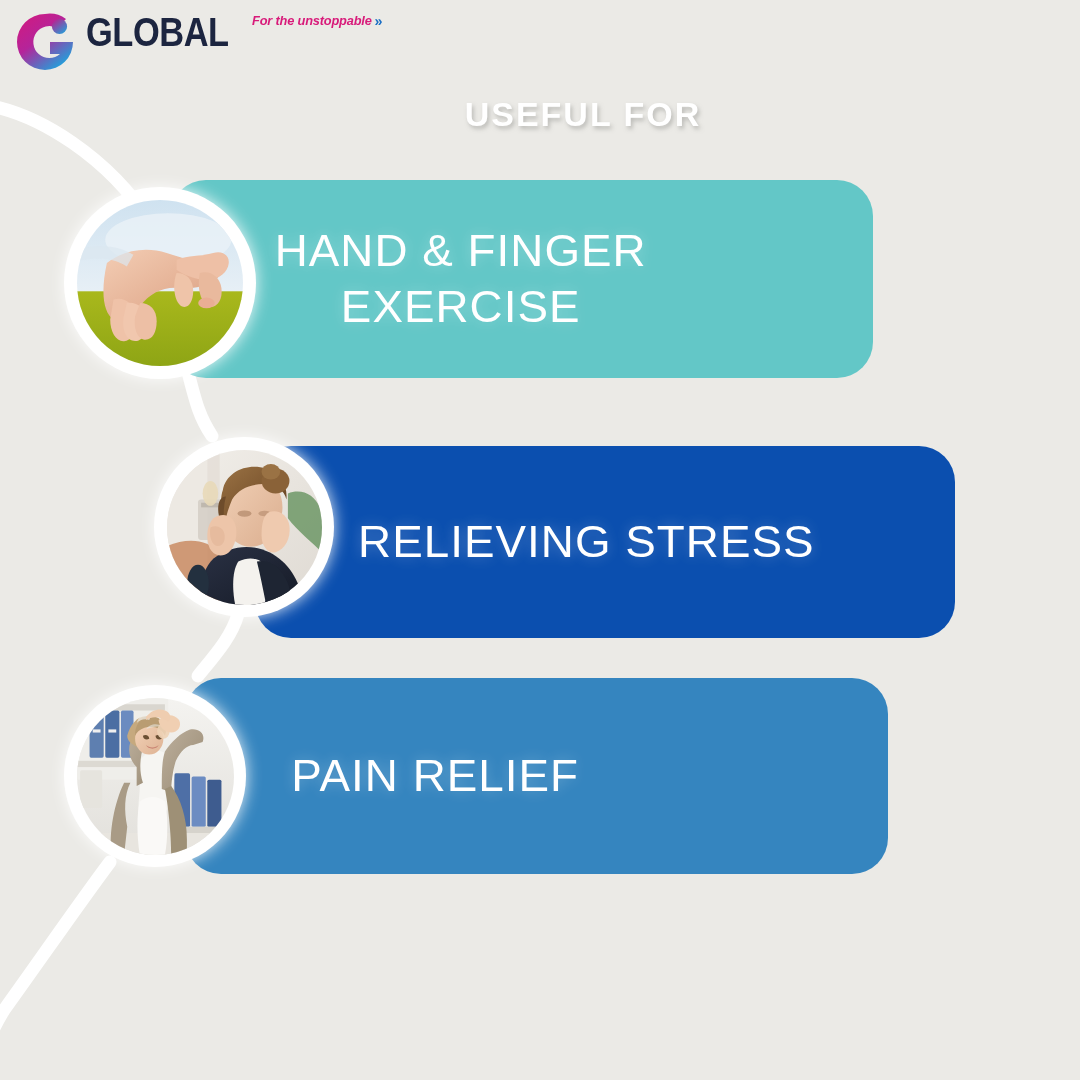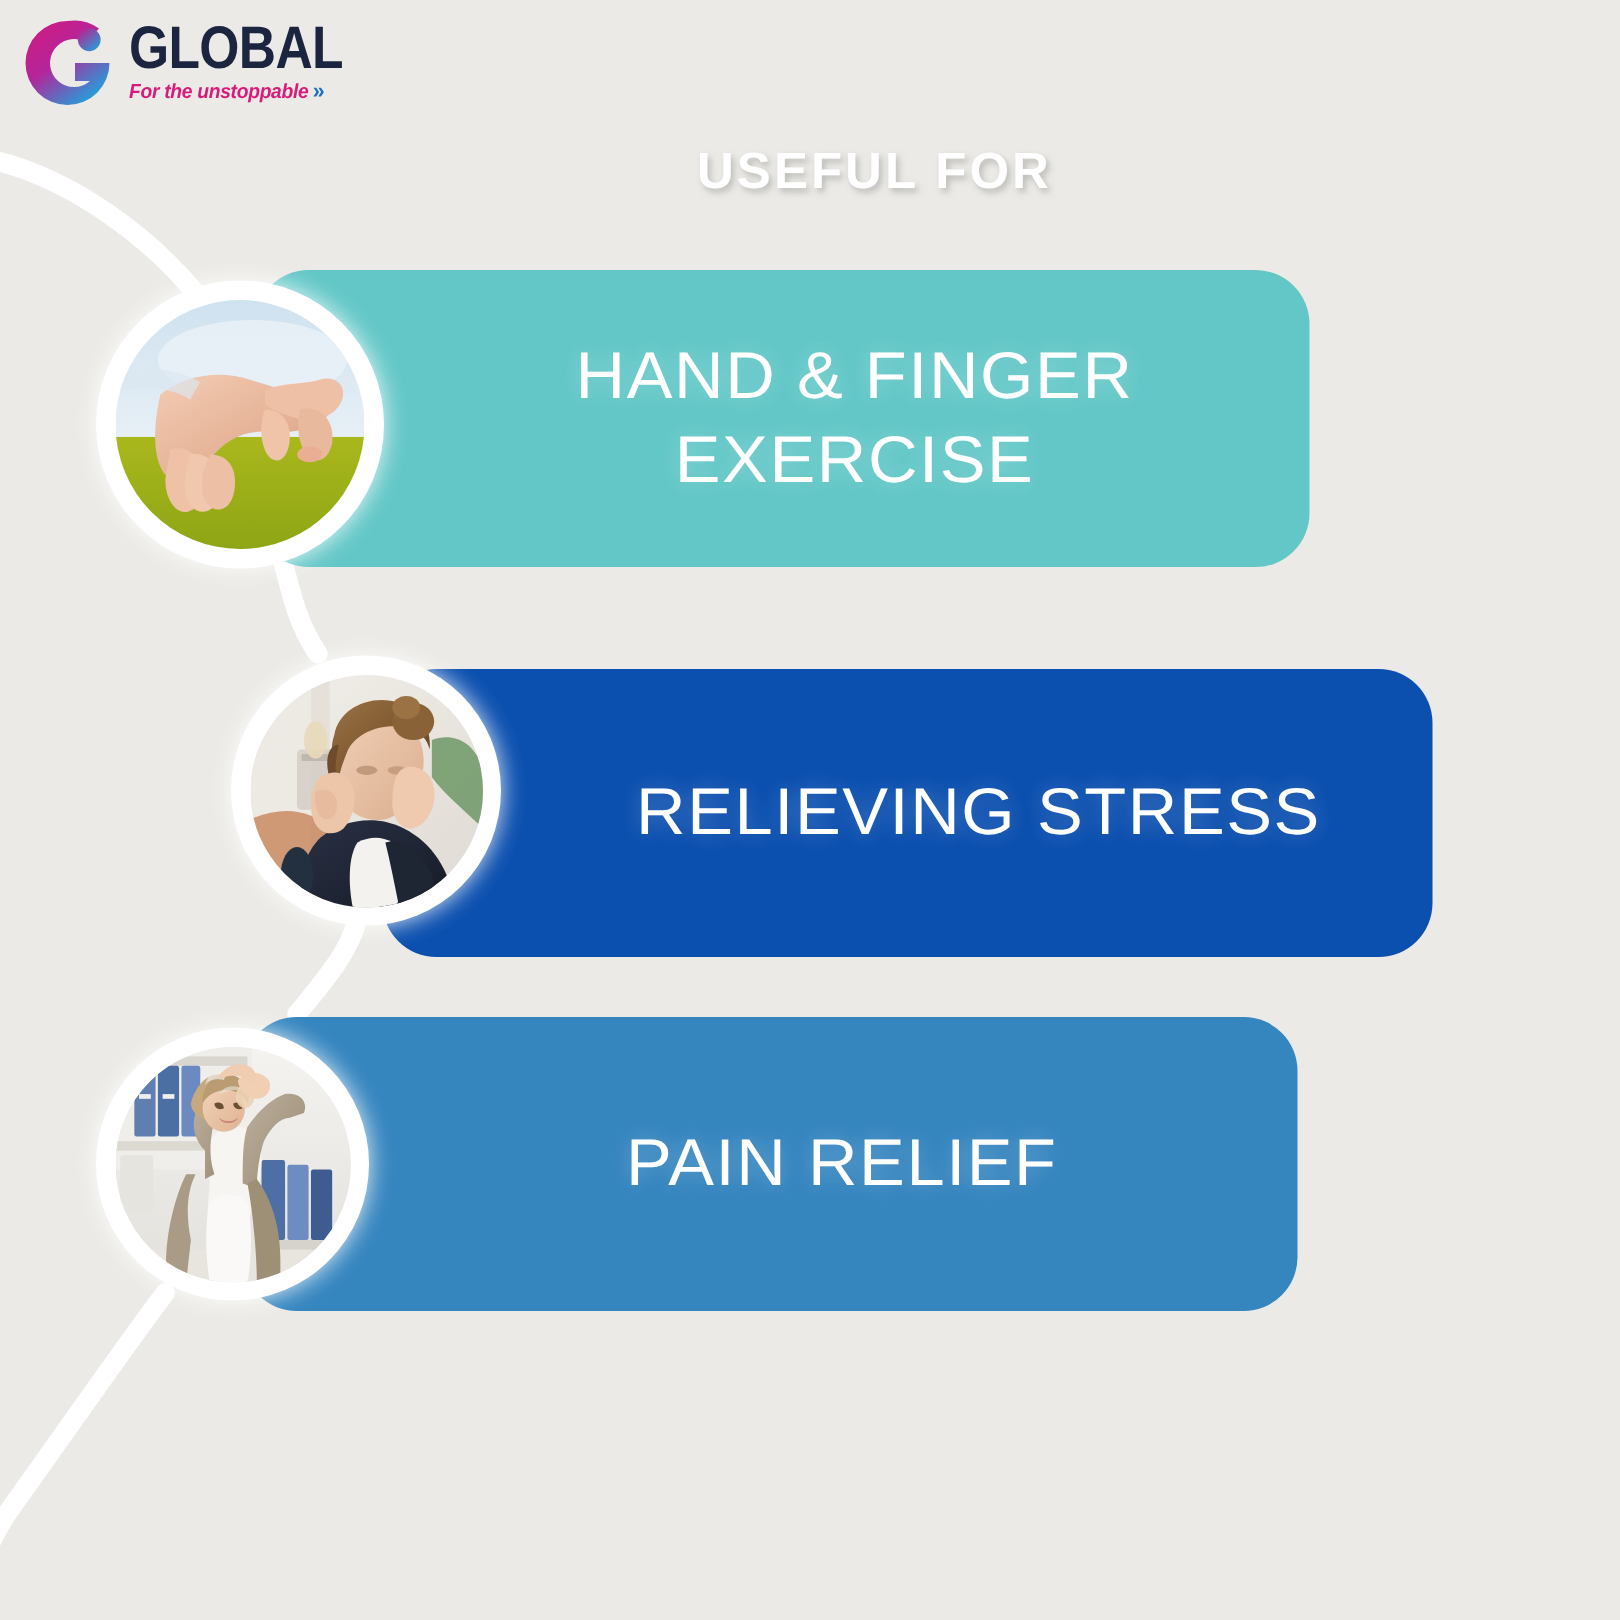--- a/index.html
+++ b/index.html
@@ -48,21 +48,20 @@
   .logo-mark {
     width: 62px;
     height: 62px;
     position: relative;
     flex: 0 0 auto;
     margin-top: 3px;
   }
   .logo-text-wrap {
     margin-left: 10px;
     display: flex;
-    flex-direction: column;
     align-items: flex-start;
     padding-top: 4px;
   }
   .logo-word {
     font-family: "Liberation Sans", sans-serif;
     font-weight: bold;
     font-size: 40px;
     line-height: 40px;
     letter-spacing: -0.5px;
     color: #1C2540;
@@ -114,21 +113,20 @@
   
   .row {
     position: absolute;
     z-index: 10;
   }
   .card {
     position: absolute;
     border-radius: 36px;
     display: flex;
     align-items: center;
-    justify-content: center;
     box-sizing: border-box;
   }
   .card-label {
     color: #FFFFFF;
     font-family: "Liberation Sans", sans-serif;
     font-weight: normal;
     text-align: center;
     letter-spacing: 1px;
     line-height: 1.28;
     text-shadow: 0 0 14px rgba(255,255,255,0.28);
@@ -157,21 +155,21 @@
     height: 192px;
     background: #0B4FAF;
   }
   #row-2 .card-label {
     font-size: 44px;
     padding-left: 110px;
   }
 
   
   #row-3 .card {
-    left: 162px;
+    left: 185px;
     top: 678px;
     width: 703px;
     height: 196px;
     background: #3585BF;
   }
   #row-3 .card-label {
     font-size: 44px;
     padding-left: 110px;
   }
 

